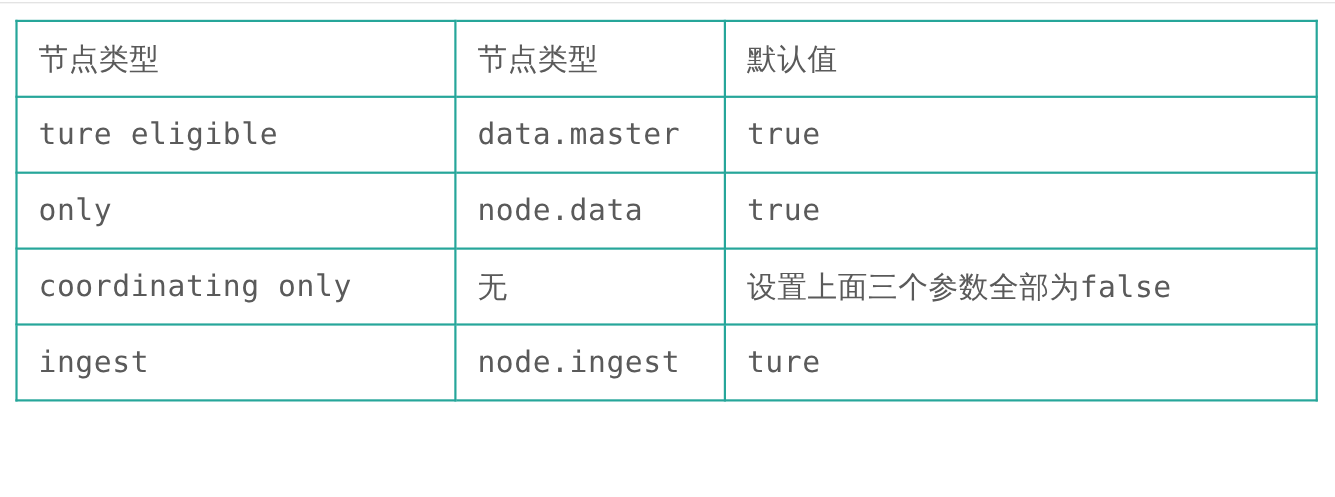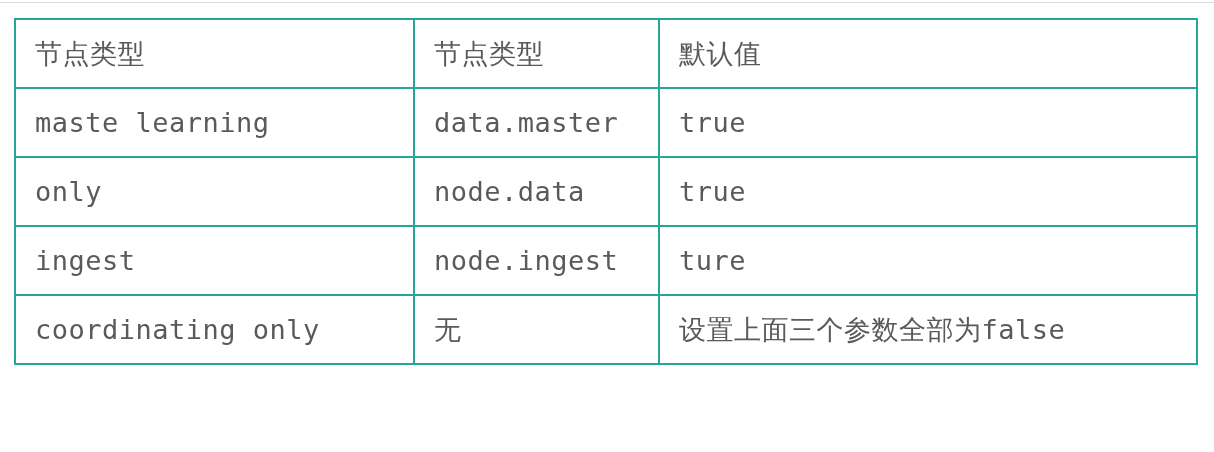--- a/index.html
+++ b/index.html
@@ -65,34 +65,34 @@
     </colgroup>
     <thead>
       <tr>
         <th>节点类型</th>
         <th>节点类型</th>
         <th>默认值</th>
       </tr>
     </thead>
     <tbody>
       <tr>
-        <td>maste learning</td>
+        <td>ture eligible</td>
         <td>data.master</td>
         <td>true</td>
       </tr>
       <tr>
         <td>only</td>
         <td>node.data</td>
         <td>true</td>
       </tr>
       <tr>
+        <td>coordinating only</td>
+        <td>无</td>
+        <td>设置上面三个参数全部为false</td>
+      </tr>
+      <tr>
         <td>ingest</td>
         <td>node.ingest</td>
         <td>ture</td>
-      </tr>
-      <tr>
-        <td>coordinating only</td>
-        <td>无</td>
-        <td>设置上面三个参数全部为false</td>
       </tr>
     </tbody>
   </table>
 </div>
 
 </body></html>

